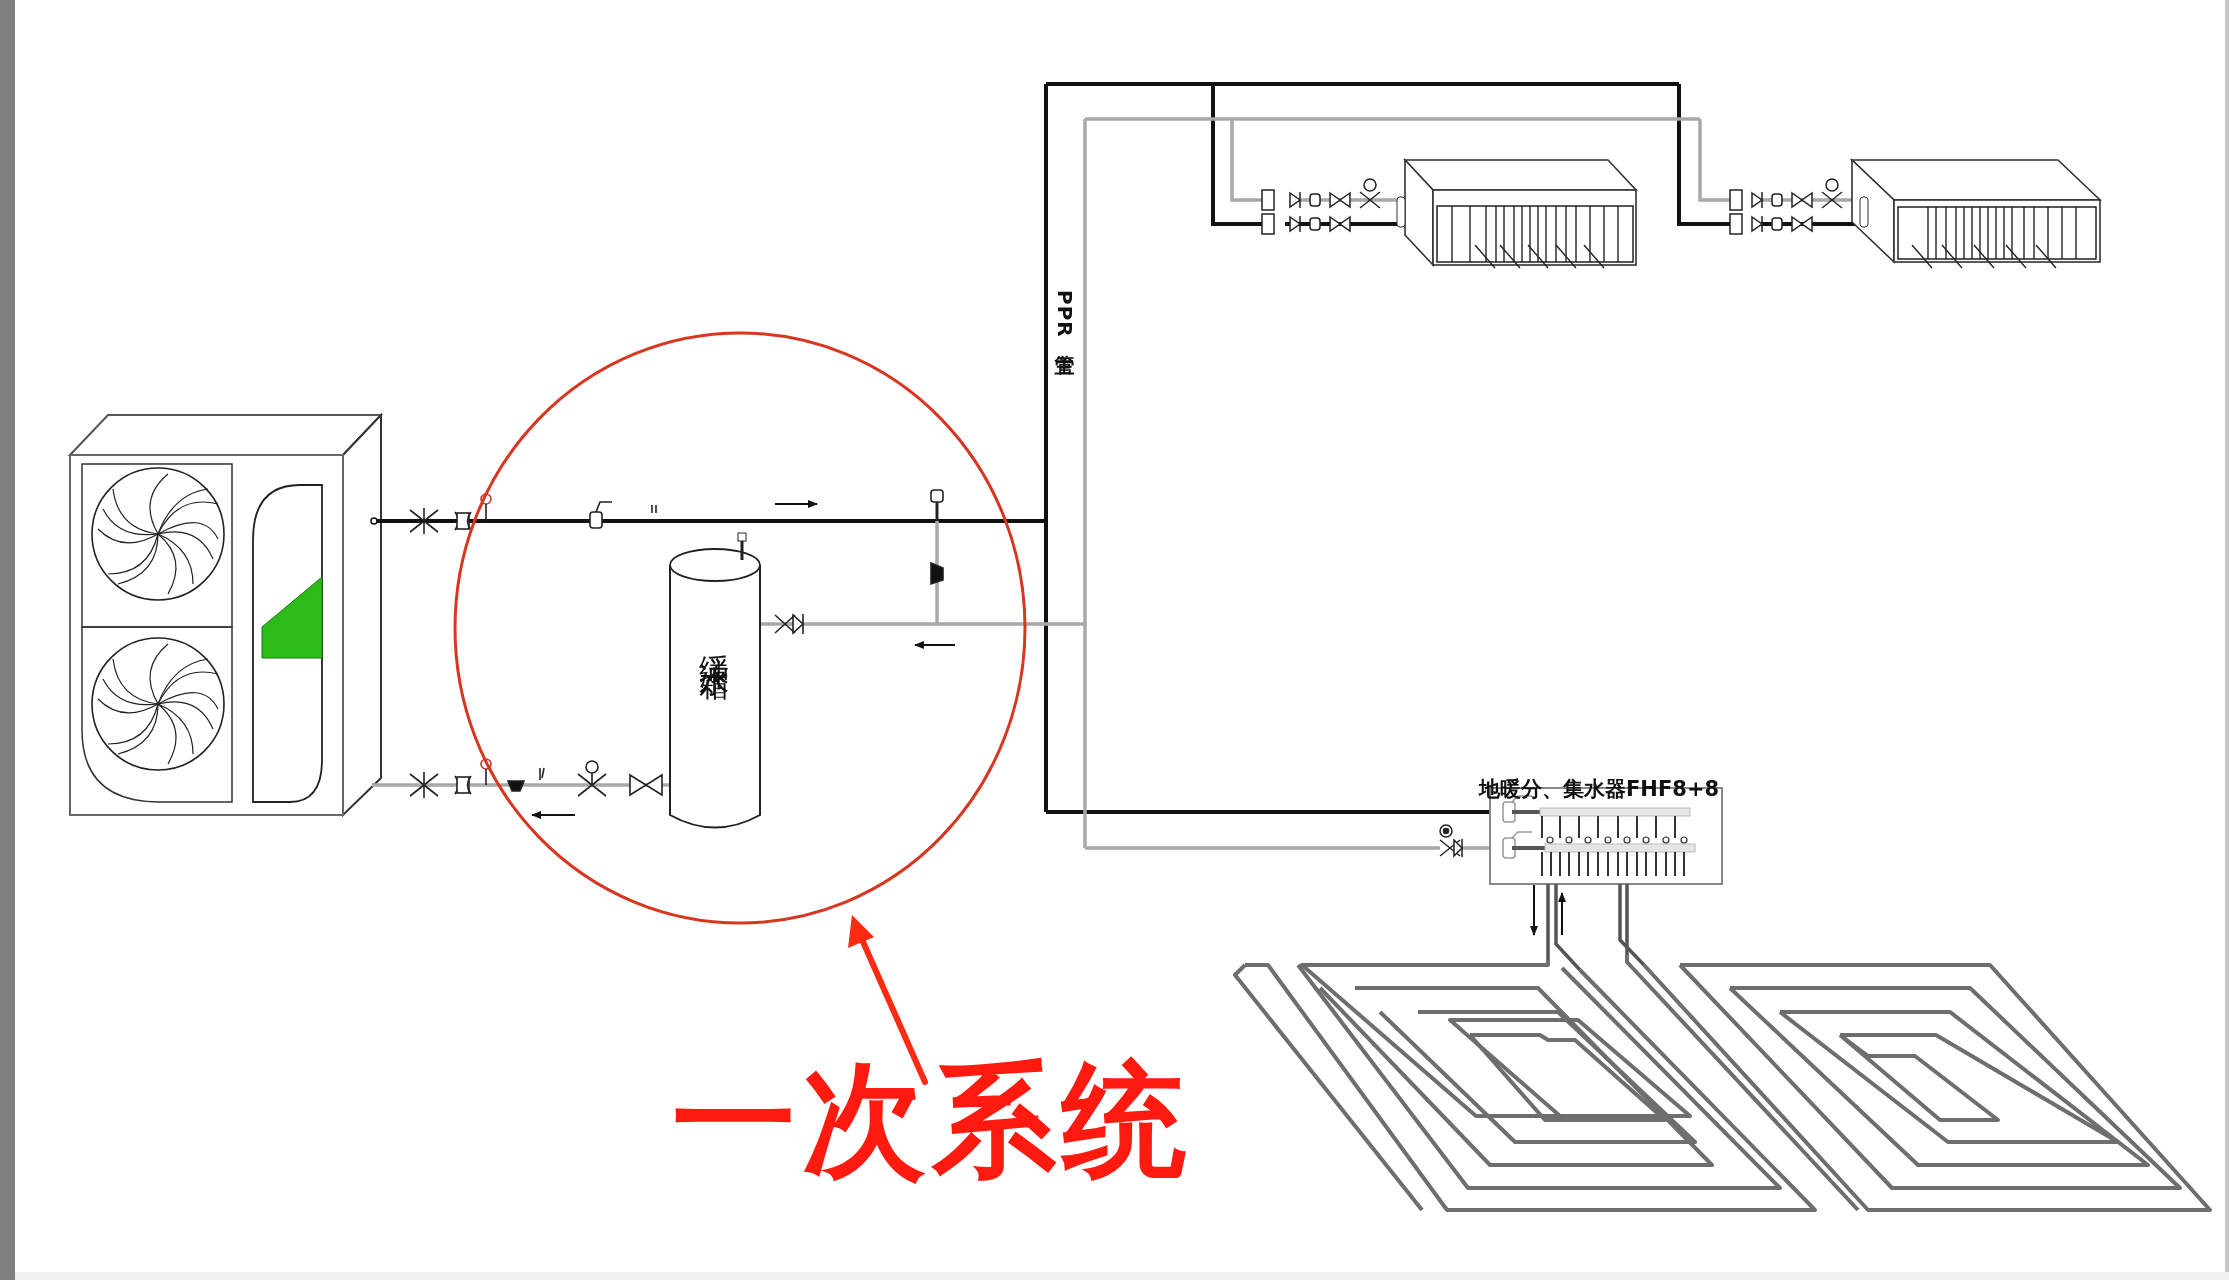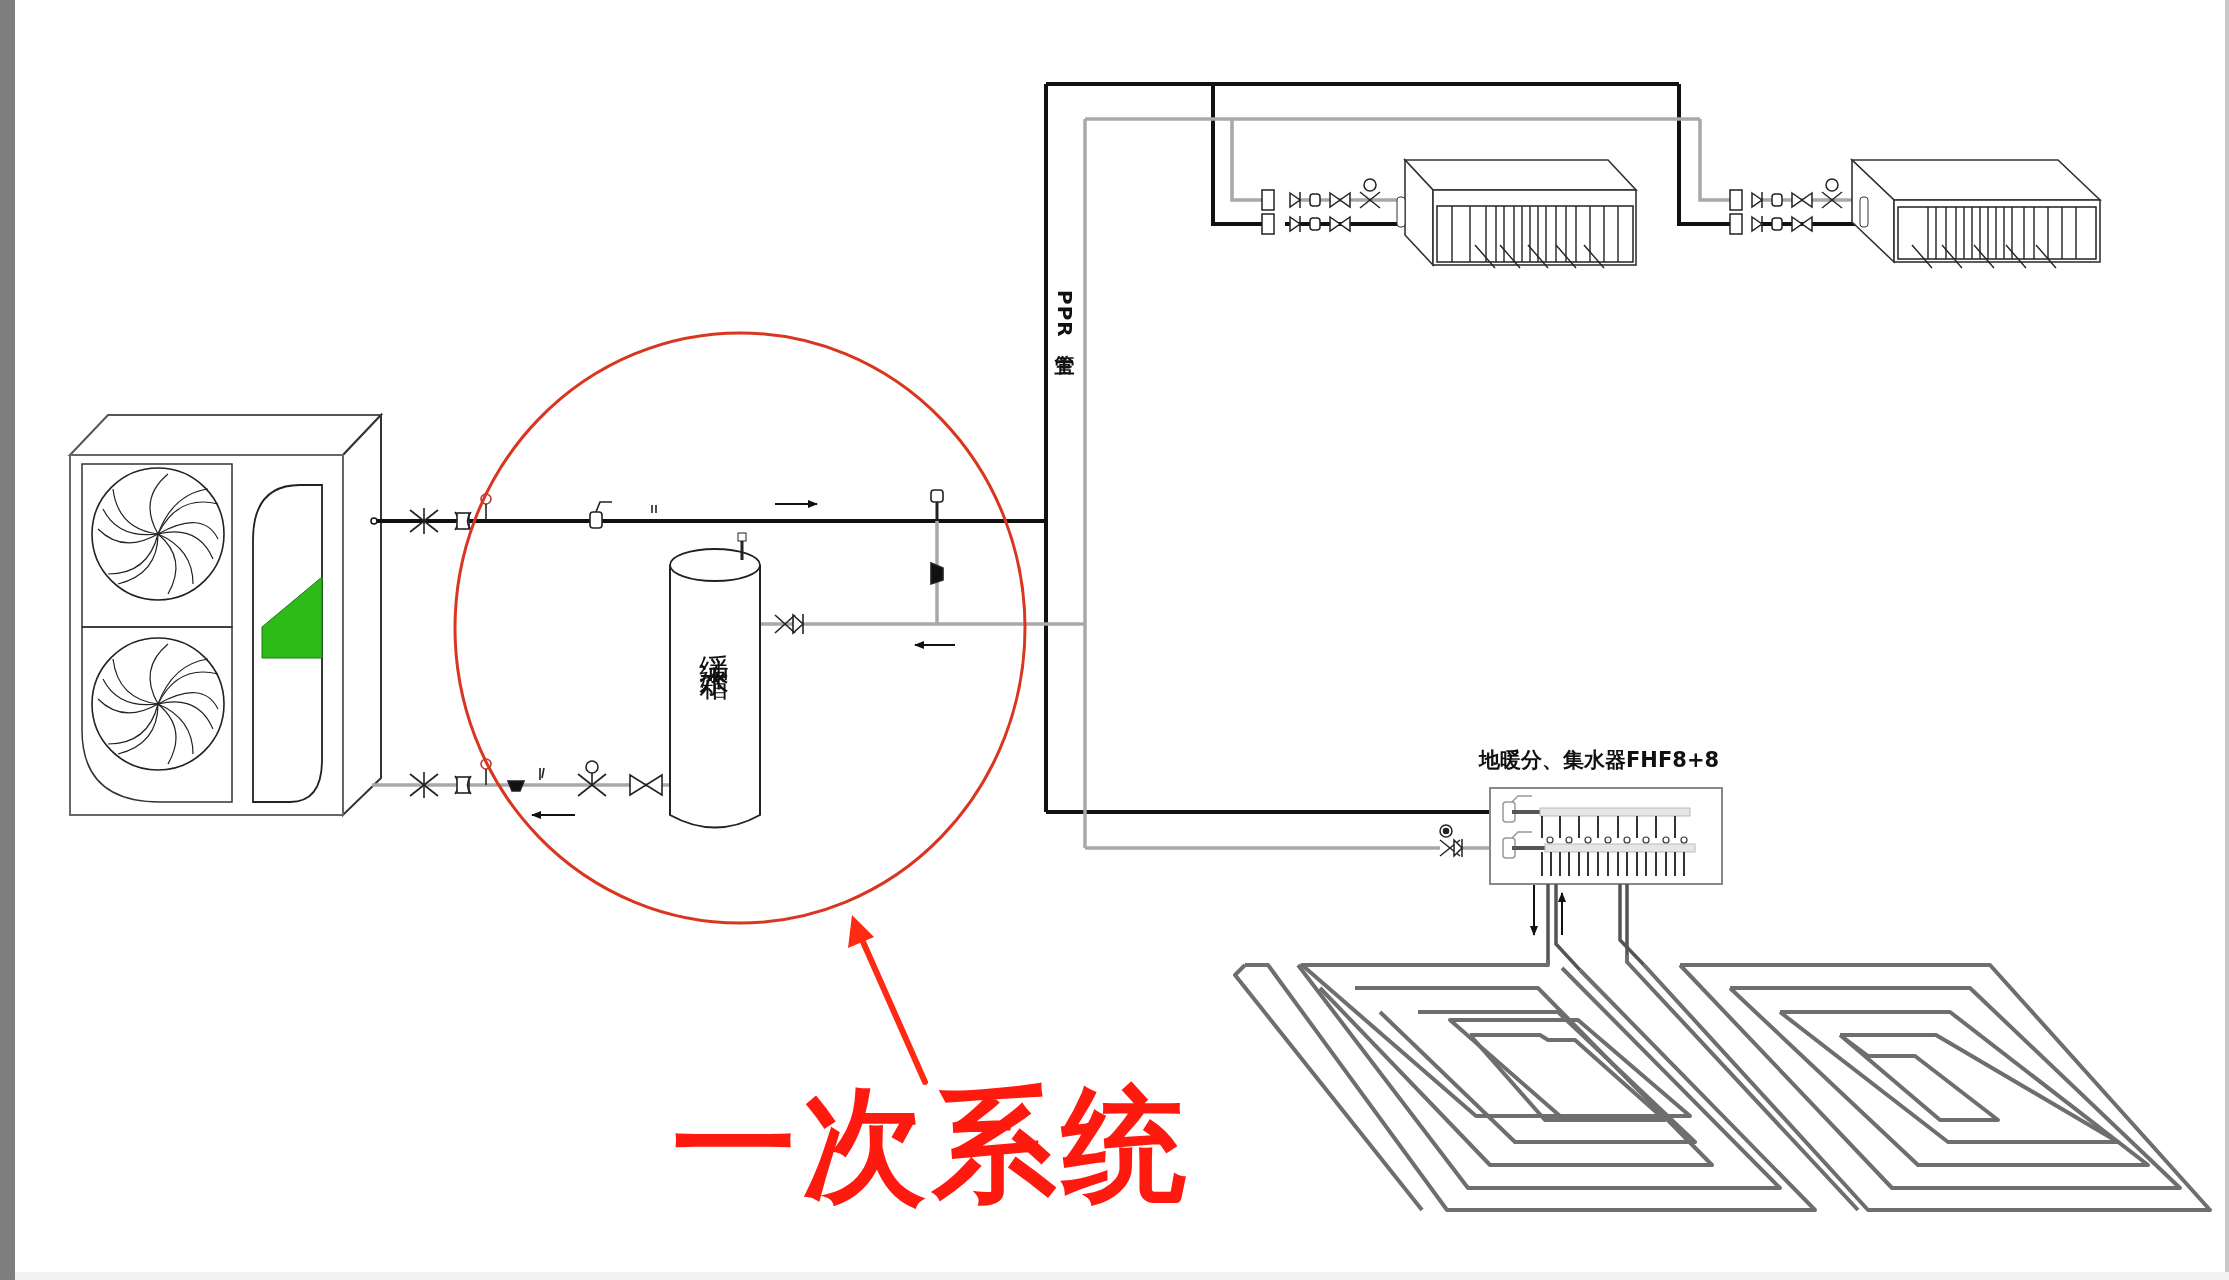--- a/index.html
+++ b/index.html
@@ -385,14 +385,14 @@
 
   <ellipse cx="740" cy="628" rx="285" ry="295" fill="none" stroke="#d9361f" stroke-width="3"></ellipse>
   <g>
     <line x1="925" y1="1082" x2="860" y2="935" stroke="#ff2a12" stroke-width="6" stroke-linecap="round"></line>
     <polygon points="852,915 848,948 874,937" fill="#ff2a12"></polygon>
   </g>
 </svg>
 
 <div class="lbl tank-label" style="left:695px; top:630px;">缓冲水箱</div>
 <div class="lbl ppr-label" style="left:1052px; top:290px;">PPR主管</div>
-<div class="lbl manifold-label" style="left:1479px; top:746px;">地暖分、集水器FHF8+8</div>
-<div class="lbl big-title" style="left:672px; top:1080px;">一次系统</div>
+<div class="lbl manifold-label" style="left:1479px; top:775px;">地暖分、集水器FHF8+8</div>
+<div class="lbl big-title" style="left:672px; top:1055px;">一次系统</div>
 
 </body></html>

